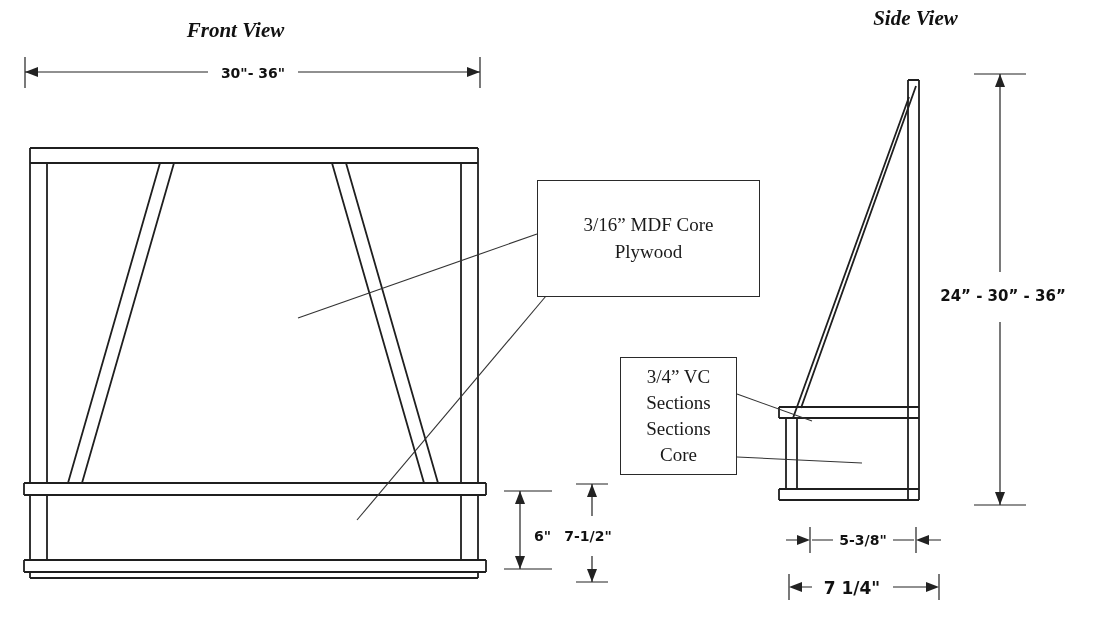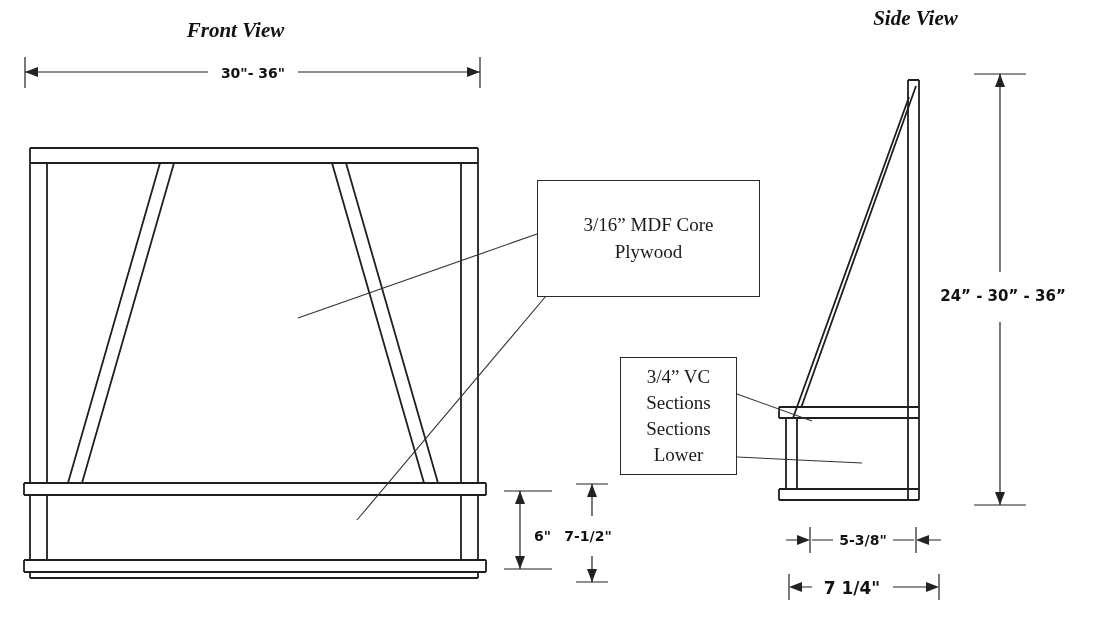--- a/index.html
+++ b/index.html
@@ -139,16 +139,16 @@
 
   <div class="callout mdf">
     <span>3/16” MDF Core</span>
     <span>Plywood</span>
   </div>
 
   <div class="callout vc">
     <span>3/4” VC</span>
     <span>Sections</span>
     <span>Sections</span>
-    <span>Lower</span>
+    <span>Core</span>
   </div>
 
 </div>
 
 </body></html>

